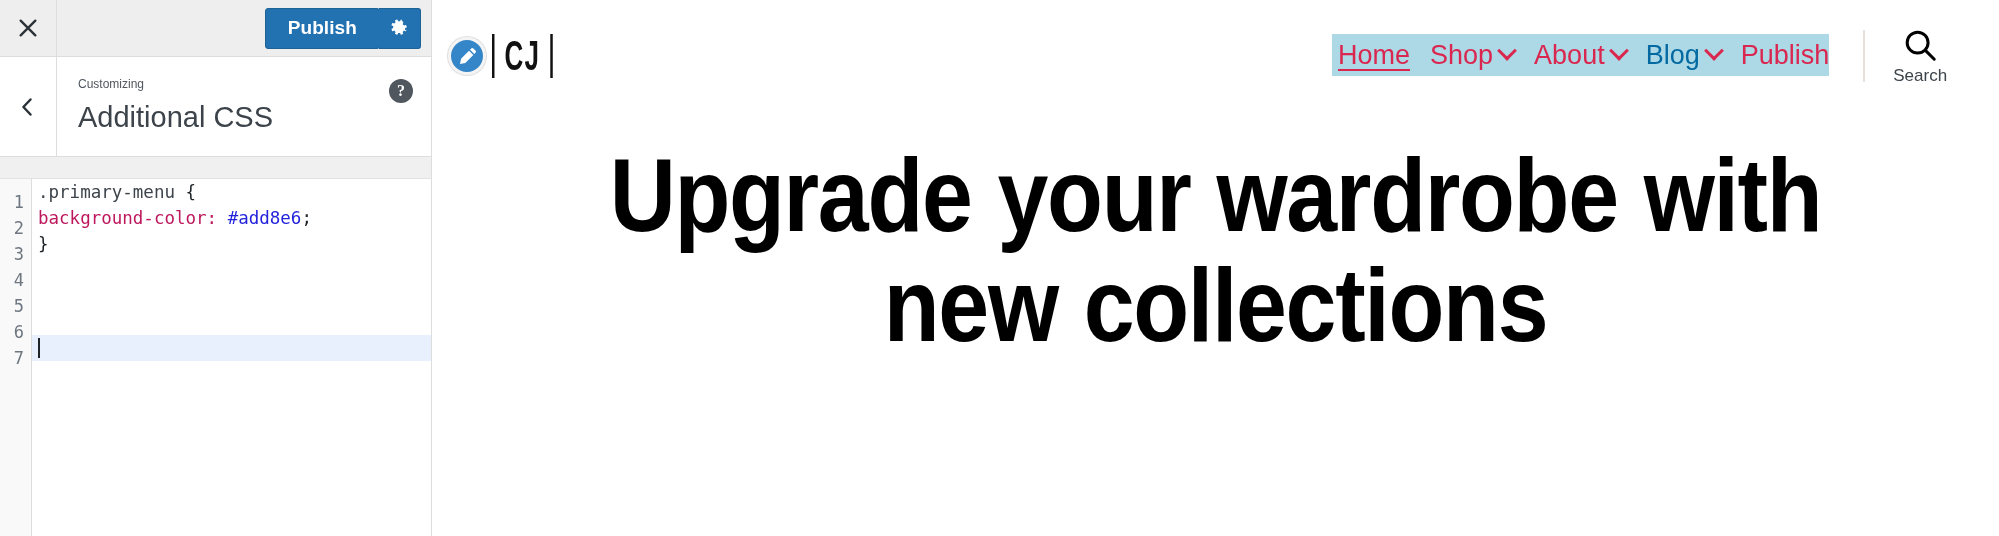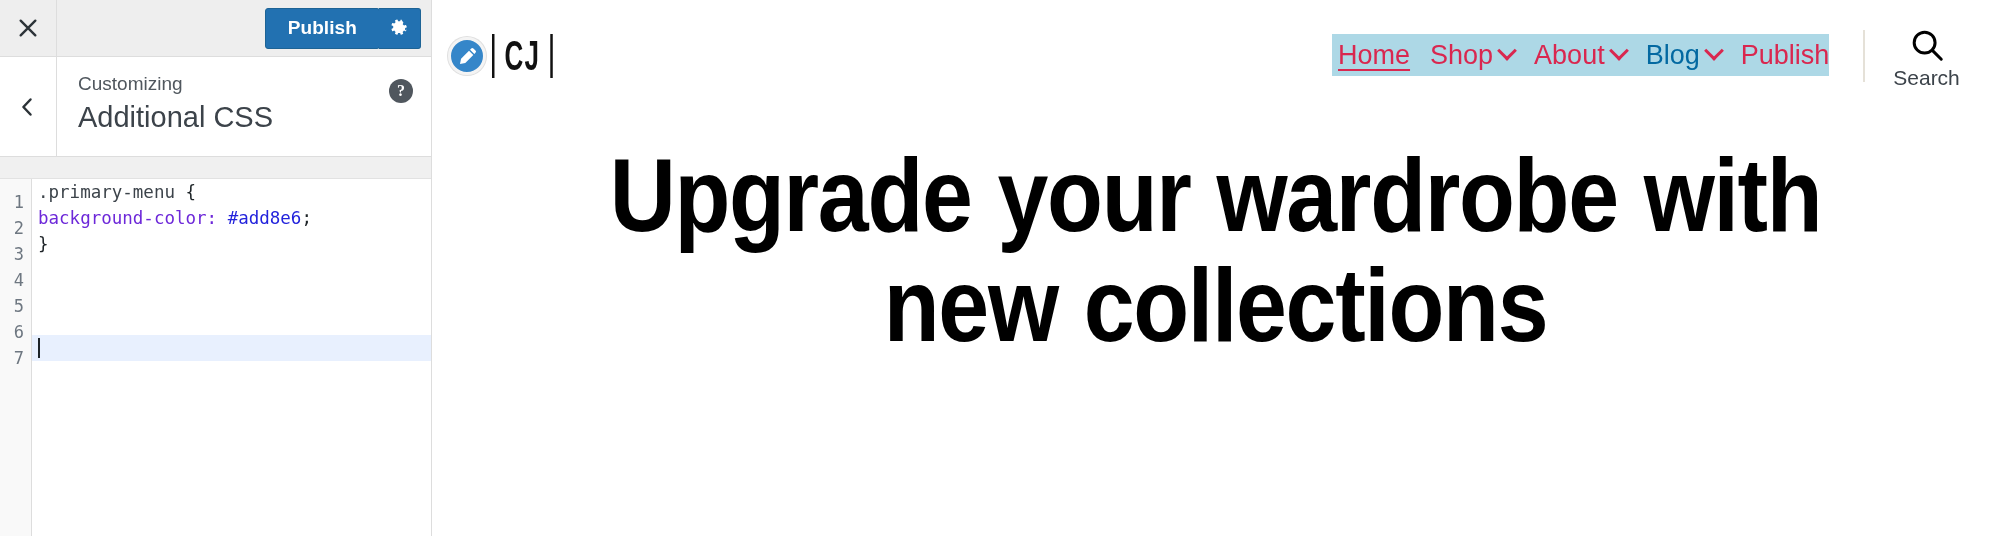--- a/index.html
+++ b/index.html
@@ -81,21 +81,21 @@
     border-right: 1px solid #dddddd;
     cursor: pointer;
   }
   .cz-back svg { width: 20px; height: 20px; display:block; }
   .cz-titles {
     flex: 1 1 auto;
     padding: 16px 0 0 21px;
     display: flex; flex-direction: column; justify-content: flex-start;
   }
   .cz-eyebrow {
-    font-size: 19px; color: #50575e; line-height: 22px;
+    font-size: 12px; color: #50575e; line-height: 22px;
     font-family: "Liberation Sans", sans-serif;
   }
   .cz-title {
     font-size: 29px; color: #3c434a; font-weight: 300;
     line-height: 38px; margin-top: 3px;
     font-family: "Liberation Sans", sans-serif;
   }
   .cz-help {
     flex: 0 0 60px;
     display: flex; align-items: flex-start; justify-content: center;
@@ -145,21 +145,21 @@
   .cz-code .cl {
     height: 26px; line-height: 26px;
     padding-left: 6px;
     font-family: "DejaVu Sans Mono", monospace;
     font-size: 17.5px; color: #1d2327;
     white-space: pre;
     position: relative;
   }
   .cz-code .cl.active { background: #e8f0fe; }
   .tok-sel  { color: #3c434a; }
-  .tok-prop { color: #6d28d9; }
+  .tok-prop { color: #be185d; }
   .tok-val  { color: #2323dc; }
   .tok-punc { color: #1d2327; }
   .caret {
     display: inline-block;
     width: 0; border-left: 2px solid #1d2327;
     height: 20px; vertical-align: -4px;
     animation: blink 1.06s step-end infinite;
   }
   @keyframes blink { 50% { opacity: 0; } }
 
@@ -235,21 +235,21 @@
   .nav-divider {
     width: 2px; height: 52px; background: #e5e1d8;
     margin-left: 34px; margin-top: -4px;
   }
   .search-box {
     display: flex; flex-direction: column; align-items: center;
     margin-left: 28px; margin-top: -8px; cursor: pointer;
   }
   .search-box svg { width: 38px; height: 38px; display:block; }
   .search-label {
-    font-size: 21px; color: #3c434a; margin-top: 2px;
+    font-size: 17px; color: #3c434a; margin-top: 2px;
     font-family: "Liberation Sans", sans-serif;
   }
 
   .hero {
     padding: 28px 56px 0 56px;
     text-align: center;
   }
   .hero h1 {
     font-family: "Liberation Sans Narrow", "Liberation Sans", sans-serif;
     font-size: 104px;

